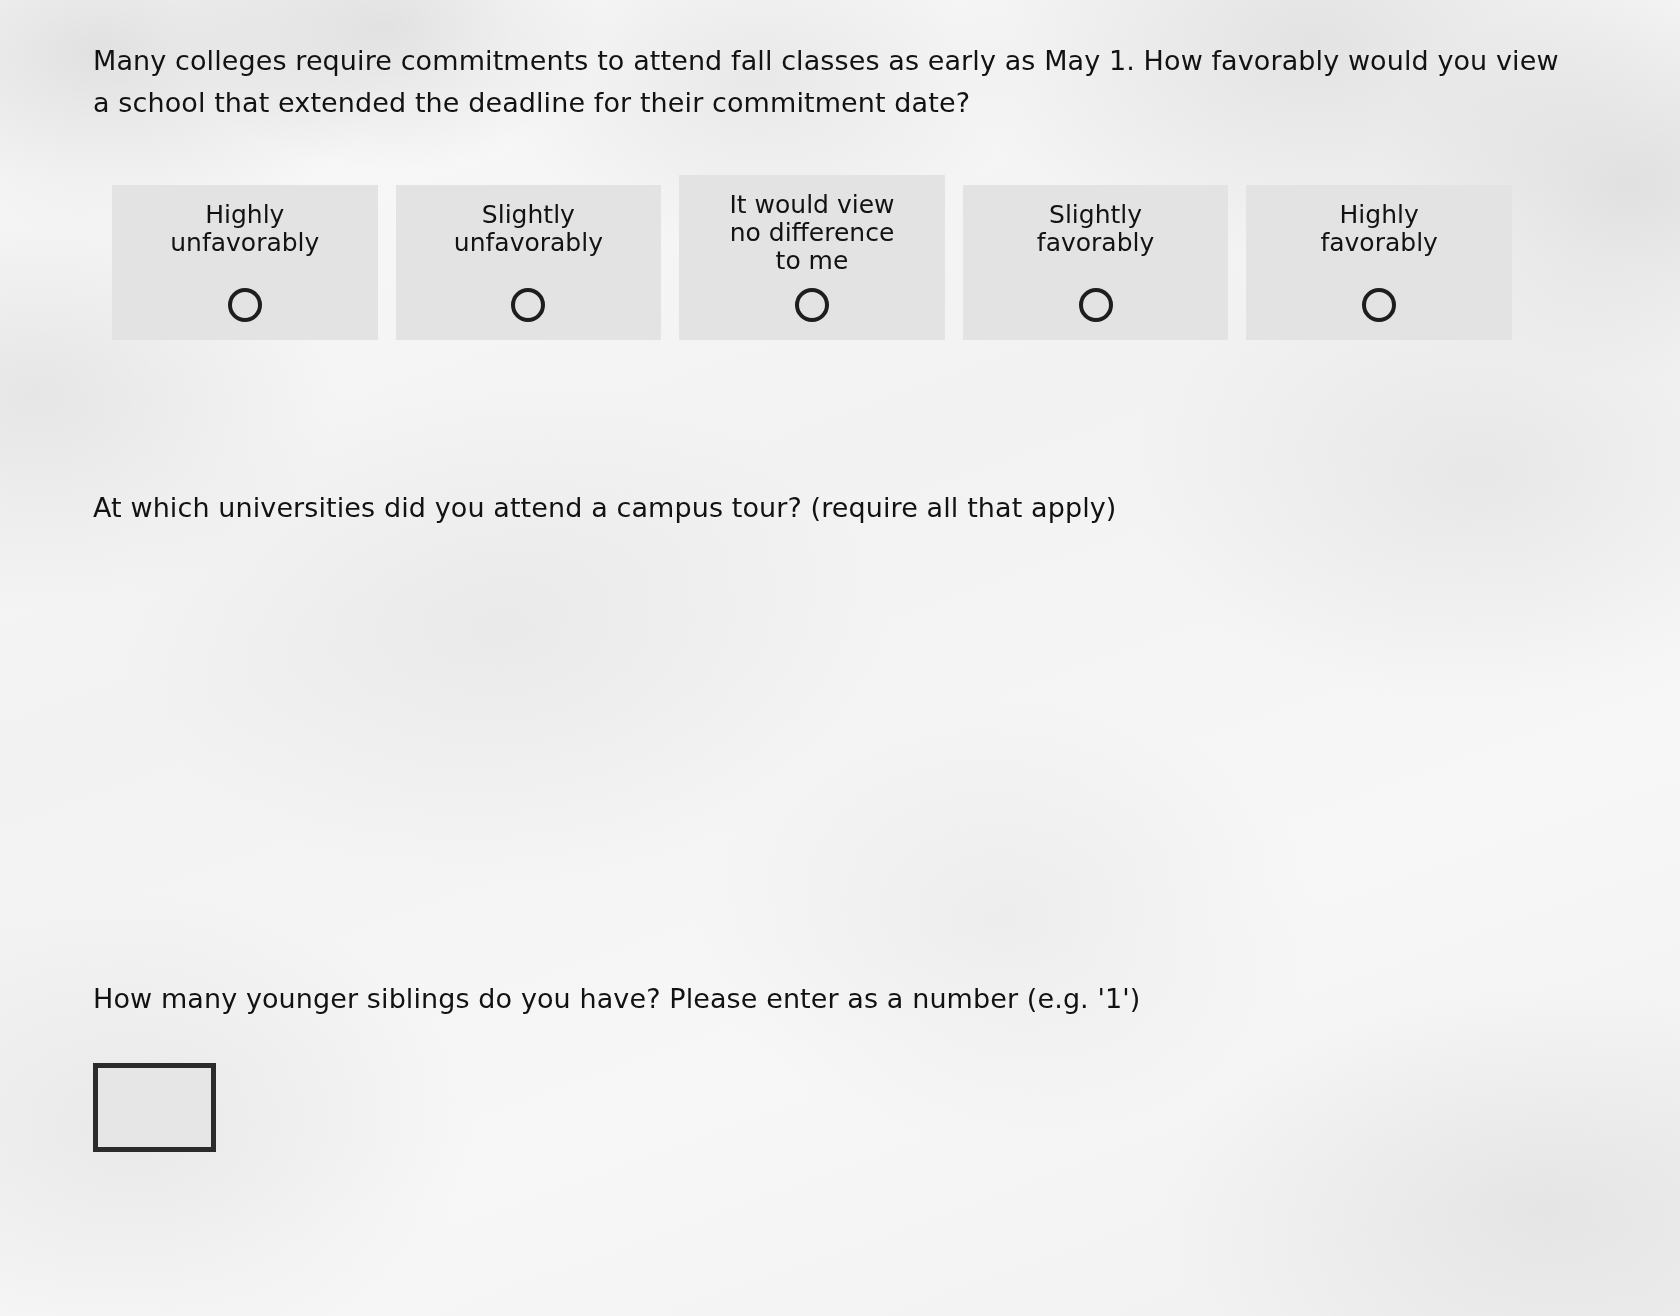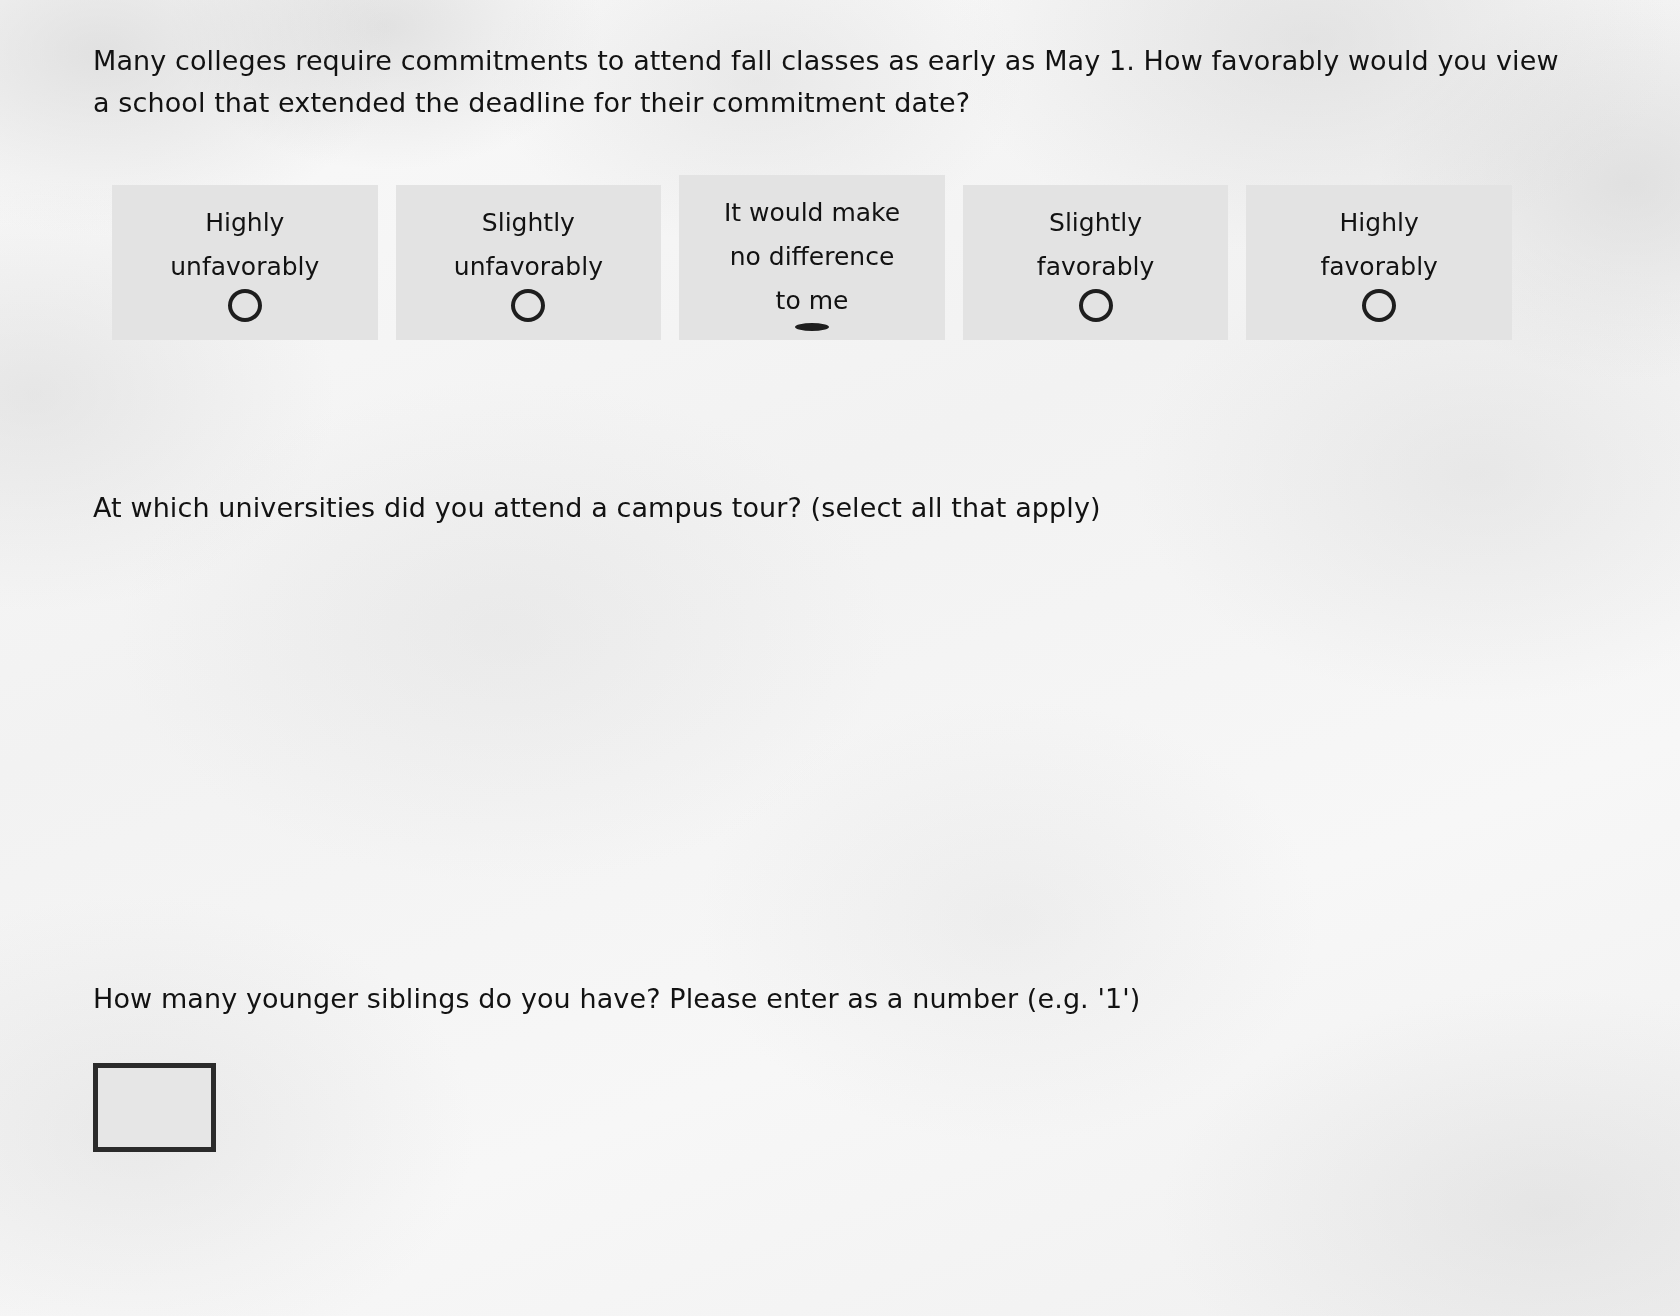--- a/index.html
+++ b/index.html
@@ -77,21 +77,21 @@
     padding-top: 16px;
     padding-bottom: 18px;
     box-sizing: border-box;
     cursor: pointer;
   }
   .likert-option.tall { align-self: flex-start; height: 165px; }
   .likert-option.short { height: 155px; align-self: flex-end; }
 
   .likert-label {
     font-size: 25px;
-    line-height: 44px;
+    line-height: 28px;
     text-align: center;
     color: #121212;
     white-space: pre-line;
   }
   .radio-mark {
     margin-top: auto;
     width: 34px;
     height: 34px;
     border: 4px solid #1e1e1e;
     border-radius: 50%;
@@ -165,41 +165,41 @@
       <div class="radio-mark"></div>
     </div>
 
     <div class="likert-option short">
       <div class="likert-label">Slightly
 unfavorably</div>
       <div class="radio-mark"></div>
     </div>
 
     <div class="likert-option tall">
-      <div class="likert-label">It would make
+      <div class="likert-label">It would view
 no difference
 to me</div>
       <div class="radio-mark"></div>
     </div>
 
     <div class="likert-option short">
       <div class="likert-label">Slightly
 favorably</div>
       <div class="radio-mark"></div>
     </div>
 
     <div class="likert-option short">
       <div class="likert-label">Highly
 favorably</div>
       <div class="radio-mark"></div>
     </div>
 
   </div>
 
-  <div class="question-text" id="q2-prompt">At which universities did you attend a campus tour? (select all that apply)</div>
+  <div class="question-text" id="q2-prompt">At which universities did you attend a campus tour? (require all that apply)</div>
 
   <div id="checkbox-list">
 
 
 
 
   </div>
 
   <div class="question-text" id="q3-prompt">How many younger siblings do you have? Please enter as a number (e.g. '1')</div>
 

